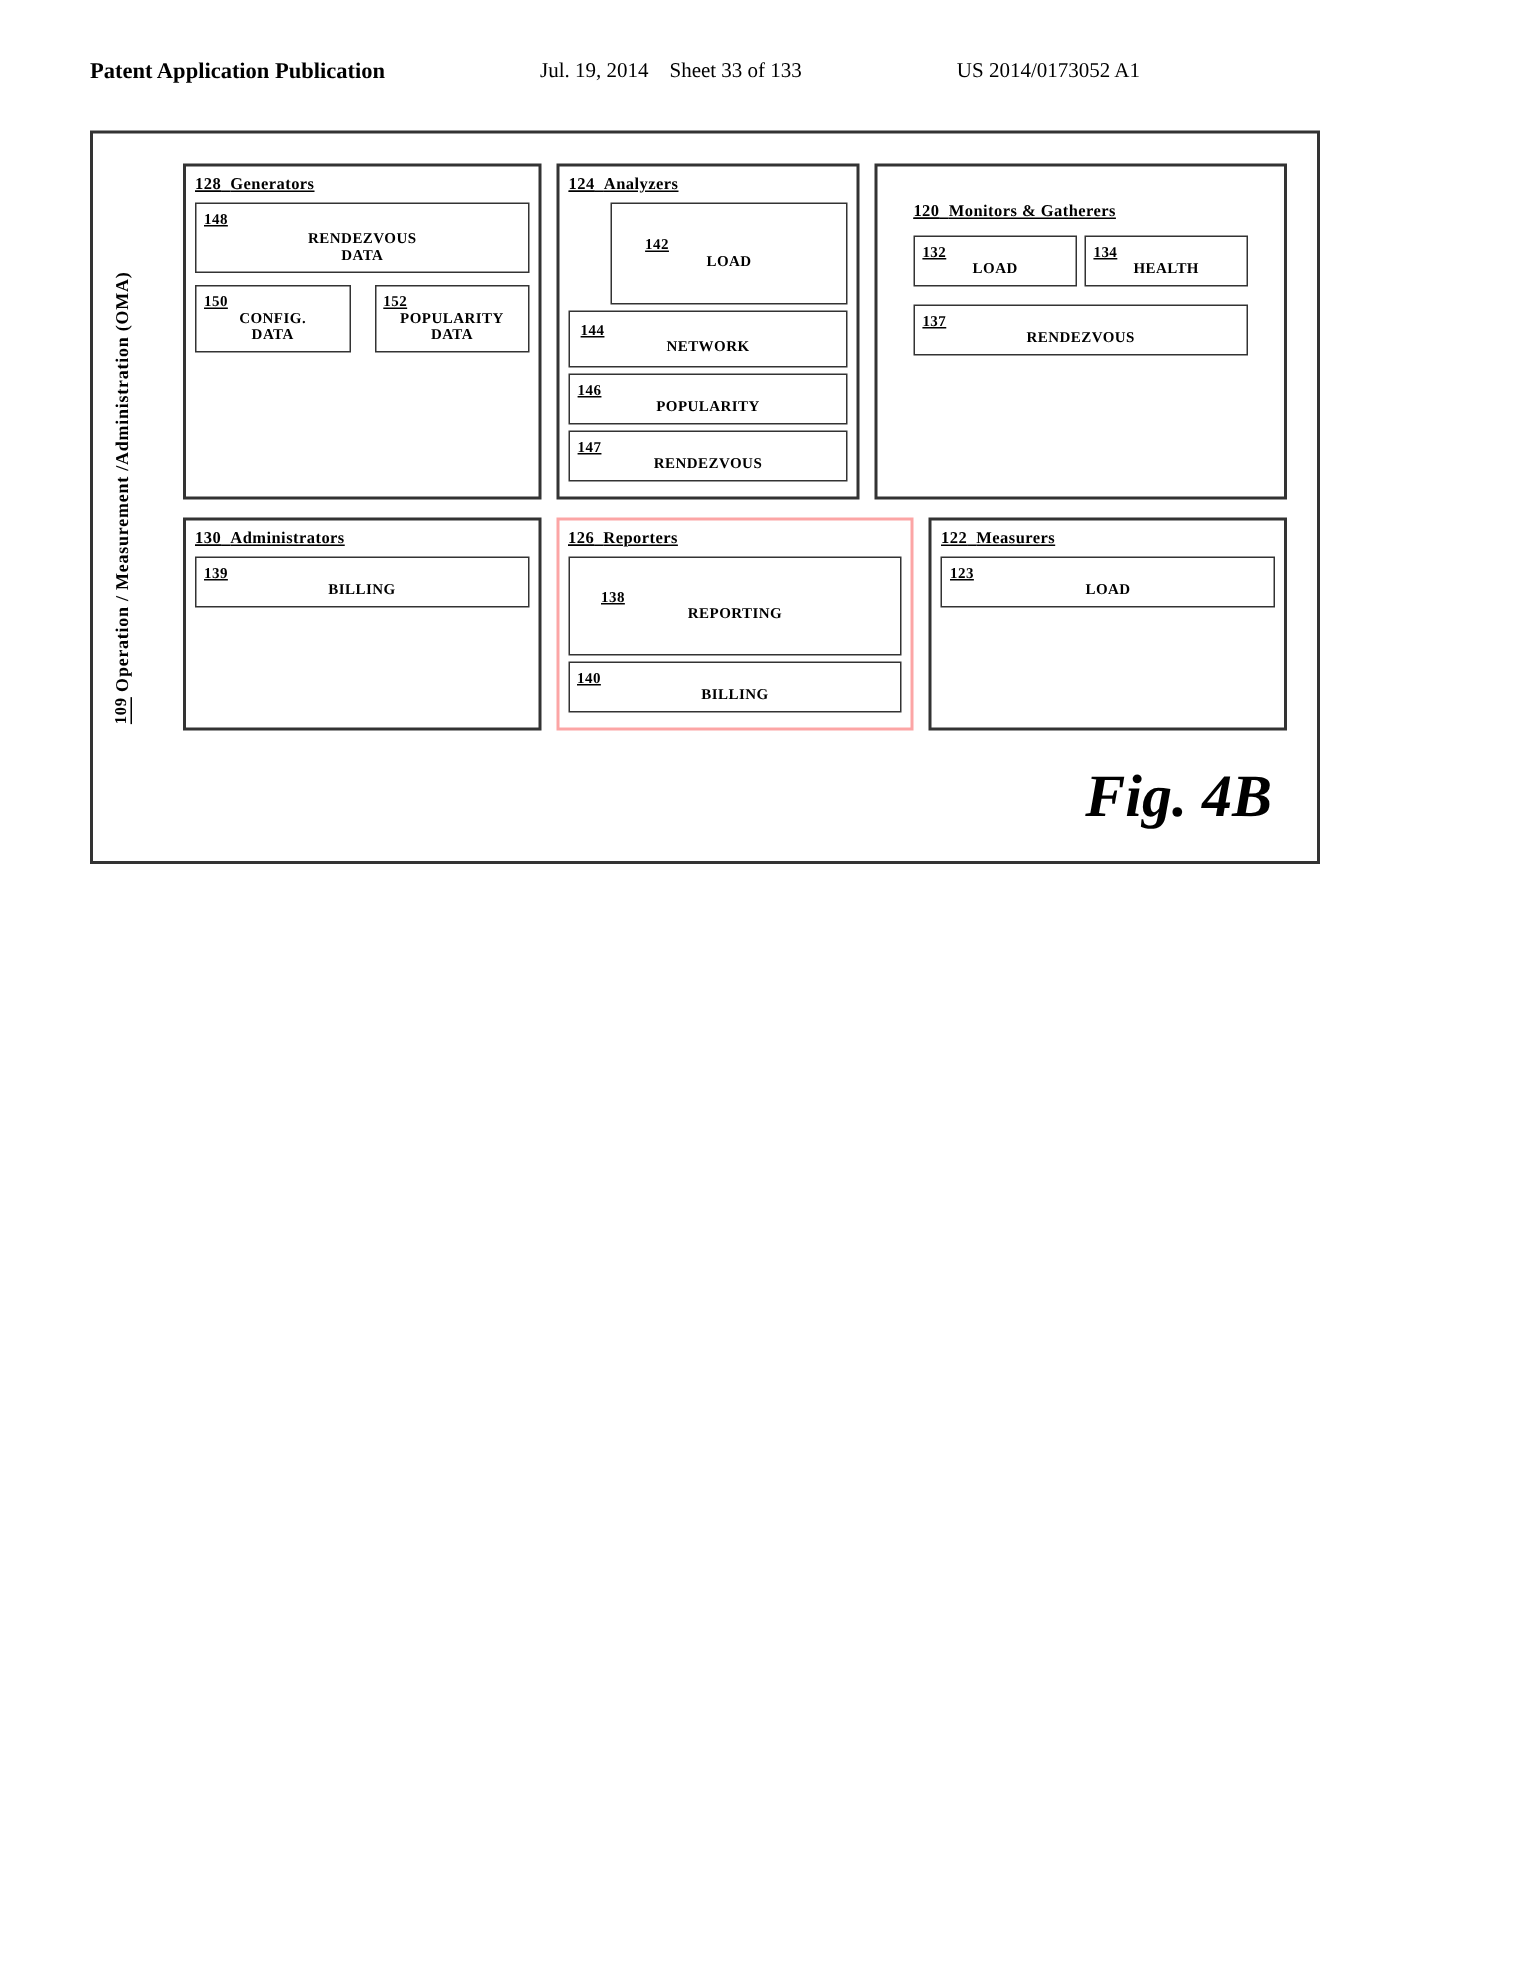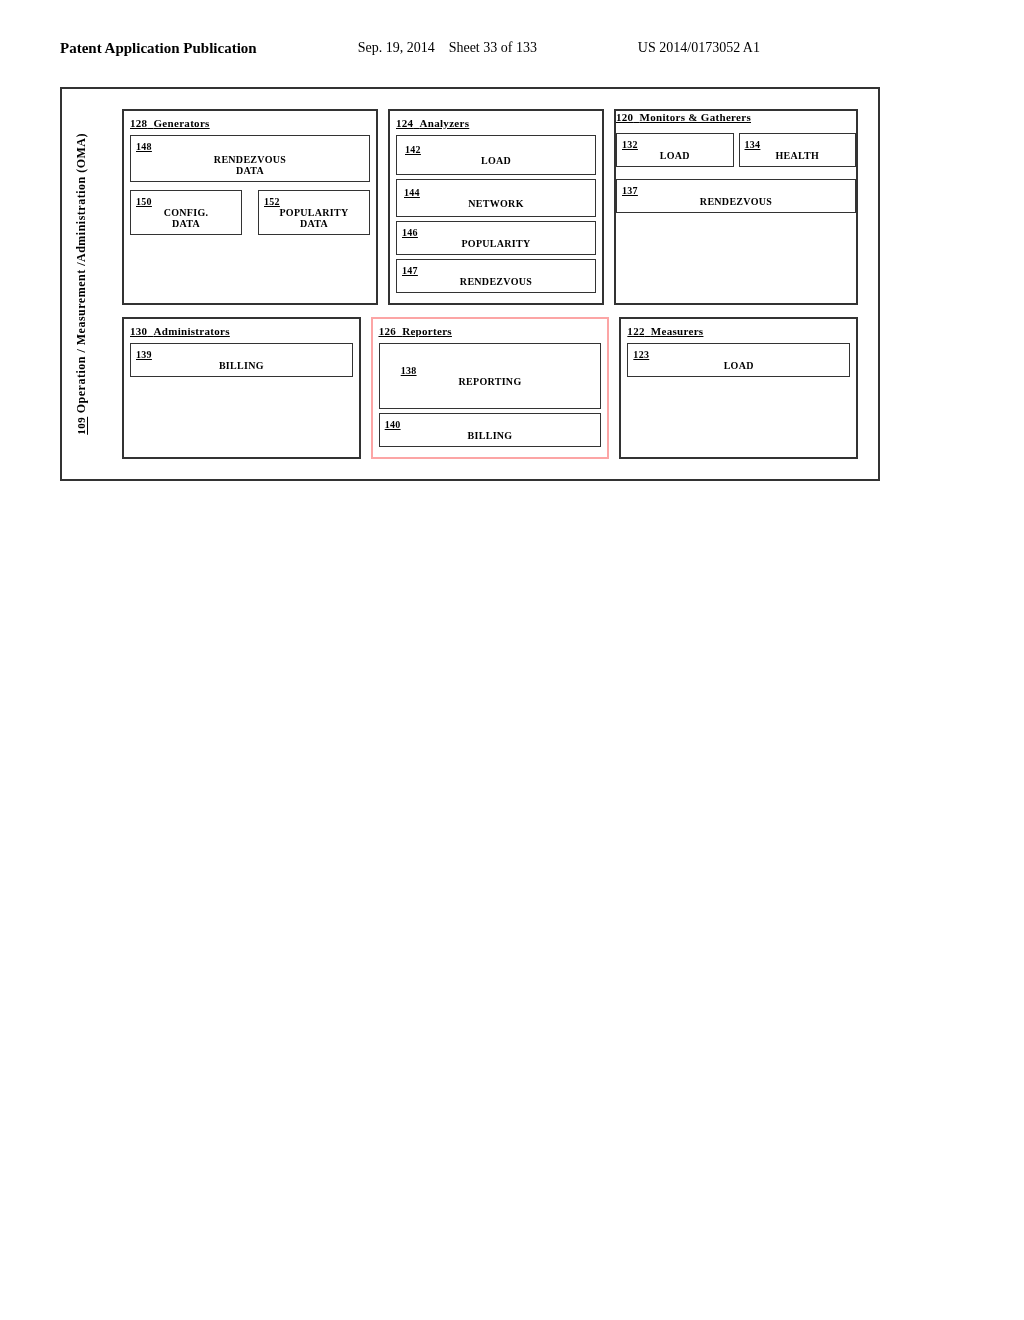--- a/index.html
+++ b/index.html
@@ -89,21 +89,21 @@
     .analyzers-section {
       border: 2px solid #333;
       padding: 6px;
       flex: 1;
       position: relative;
     }
 
     
     .monitors-section {
       border: 2px solid #333;
-      padding: 0;
+      padding: 24px;
       flex: 1.2;
       position: relative;
     }
 
     
     .reporters-section {
       border: 2px solid #fca5a5;
       padding: 6px;
       flex: 1;
       position: relative;
@@ -127,21 +127,21 @@
 
   </style>
 </head>
 <body>
 
 <div class="page">
 
   <div class="header">
     <div class="header-left">Patent Application Publication</div>
     <div class="header-center">
-      <span>Sep. 19, 2014</span>&nbsp;&nbsp;&nbsp;
+      <span>Jul. 19, 2014</span>&nbsp;&nbsp;&nbsp;
       <span>Sheet 33 of 133</span>
     </div>
     <div class="header-right">US 2014/0173052 A1</div>
   </div>
 
   <div class="diagram-container">
 
     <div style="position:absolute; left:0; top:0; bottom:0; width:38px; display:flex; align-items:center; justify-content:center;">
       <div style="writing-mode:vertical-rl; transform:rotate(180deg); font-size:12px; font-weight:bold; white-space:nowrap; letter-spacing:0.5px;">
         <span style="text-decoration:underline; font-size:11px;">109</span>&nbsp;<span>Operation / Measurement /Administration (OMA)</span>
@@ -173,21 +173,21 @@
               <div style="text-align:center; font-size:10px;">Popularity<br>Data</div>
             </div>
           </div>
         </div>
 
         <div class="analyzers-section">
           <div class="section-label">
             <span style="text-decoration:underline;text-align:right;">124</span>
             &nbsp;<span>Analyzers</span>
           </div>
-          <div class="component-box" style="text-align:left; padding:8px;">
+          <div class="component-box" style="text-align:left; padding:22px;margin-left:28px;">
             <span class="component-number">142</span>
             <div style="text-align:center; font-size:10px;">Load</div>
           </div>
           <div class="component-box" style="text-align:left; padding:7px; margin-top:4px;">
             <span class="component-number">144</span>
             <div style="text-align:center; font-size:10px;">Network</div>
           </div>
           <div class="component-box" style="text-align:left; padding:5px; margin-top:4px;">
             <span class="component-number">146</span>
             <div style="text-align:center; font-size:10px;">Popularity</div>
@@ -261,16 +261,19 @@
           <div class="component-box" style="text-align:left; padding:5px; margin-top:4px;">
             <span class="component-number">123</span>
             <div style="text-align:center; font-size:10px;">Load</div>
           </div>
         </div>
 
       </div>
 
     </div>
 
+    <div style="text-align:right; margin-top:20px; margin-right:10px;">
+      <span style="font-size:40px; font-weight:bold; font-style:italic;">Fig. 4B</span>
+    </div>
 
   </div>
 
 </div>
 
 </body></html>

